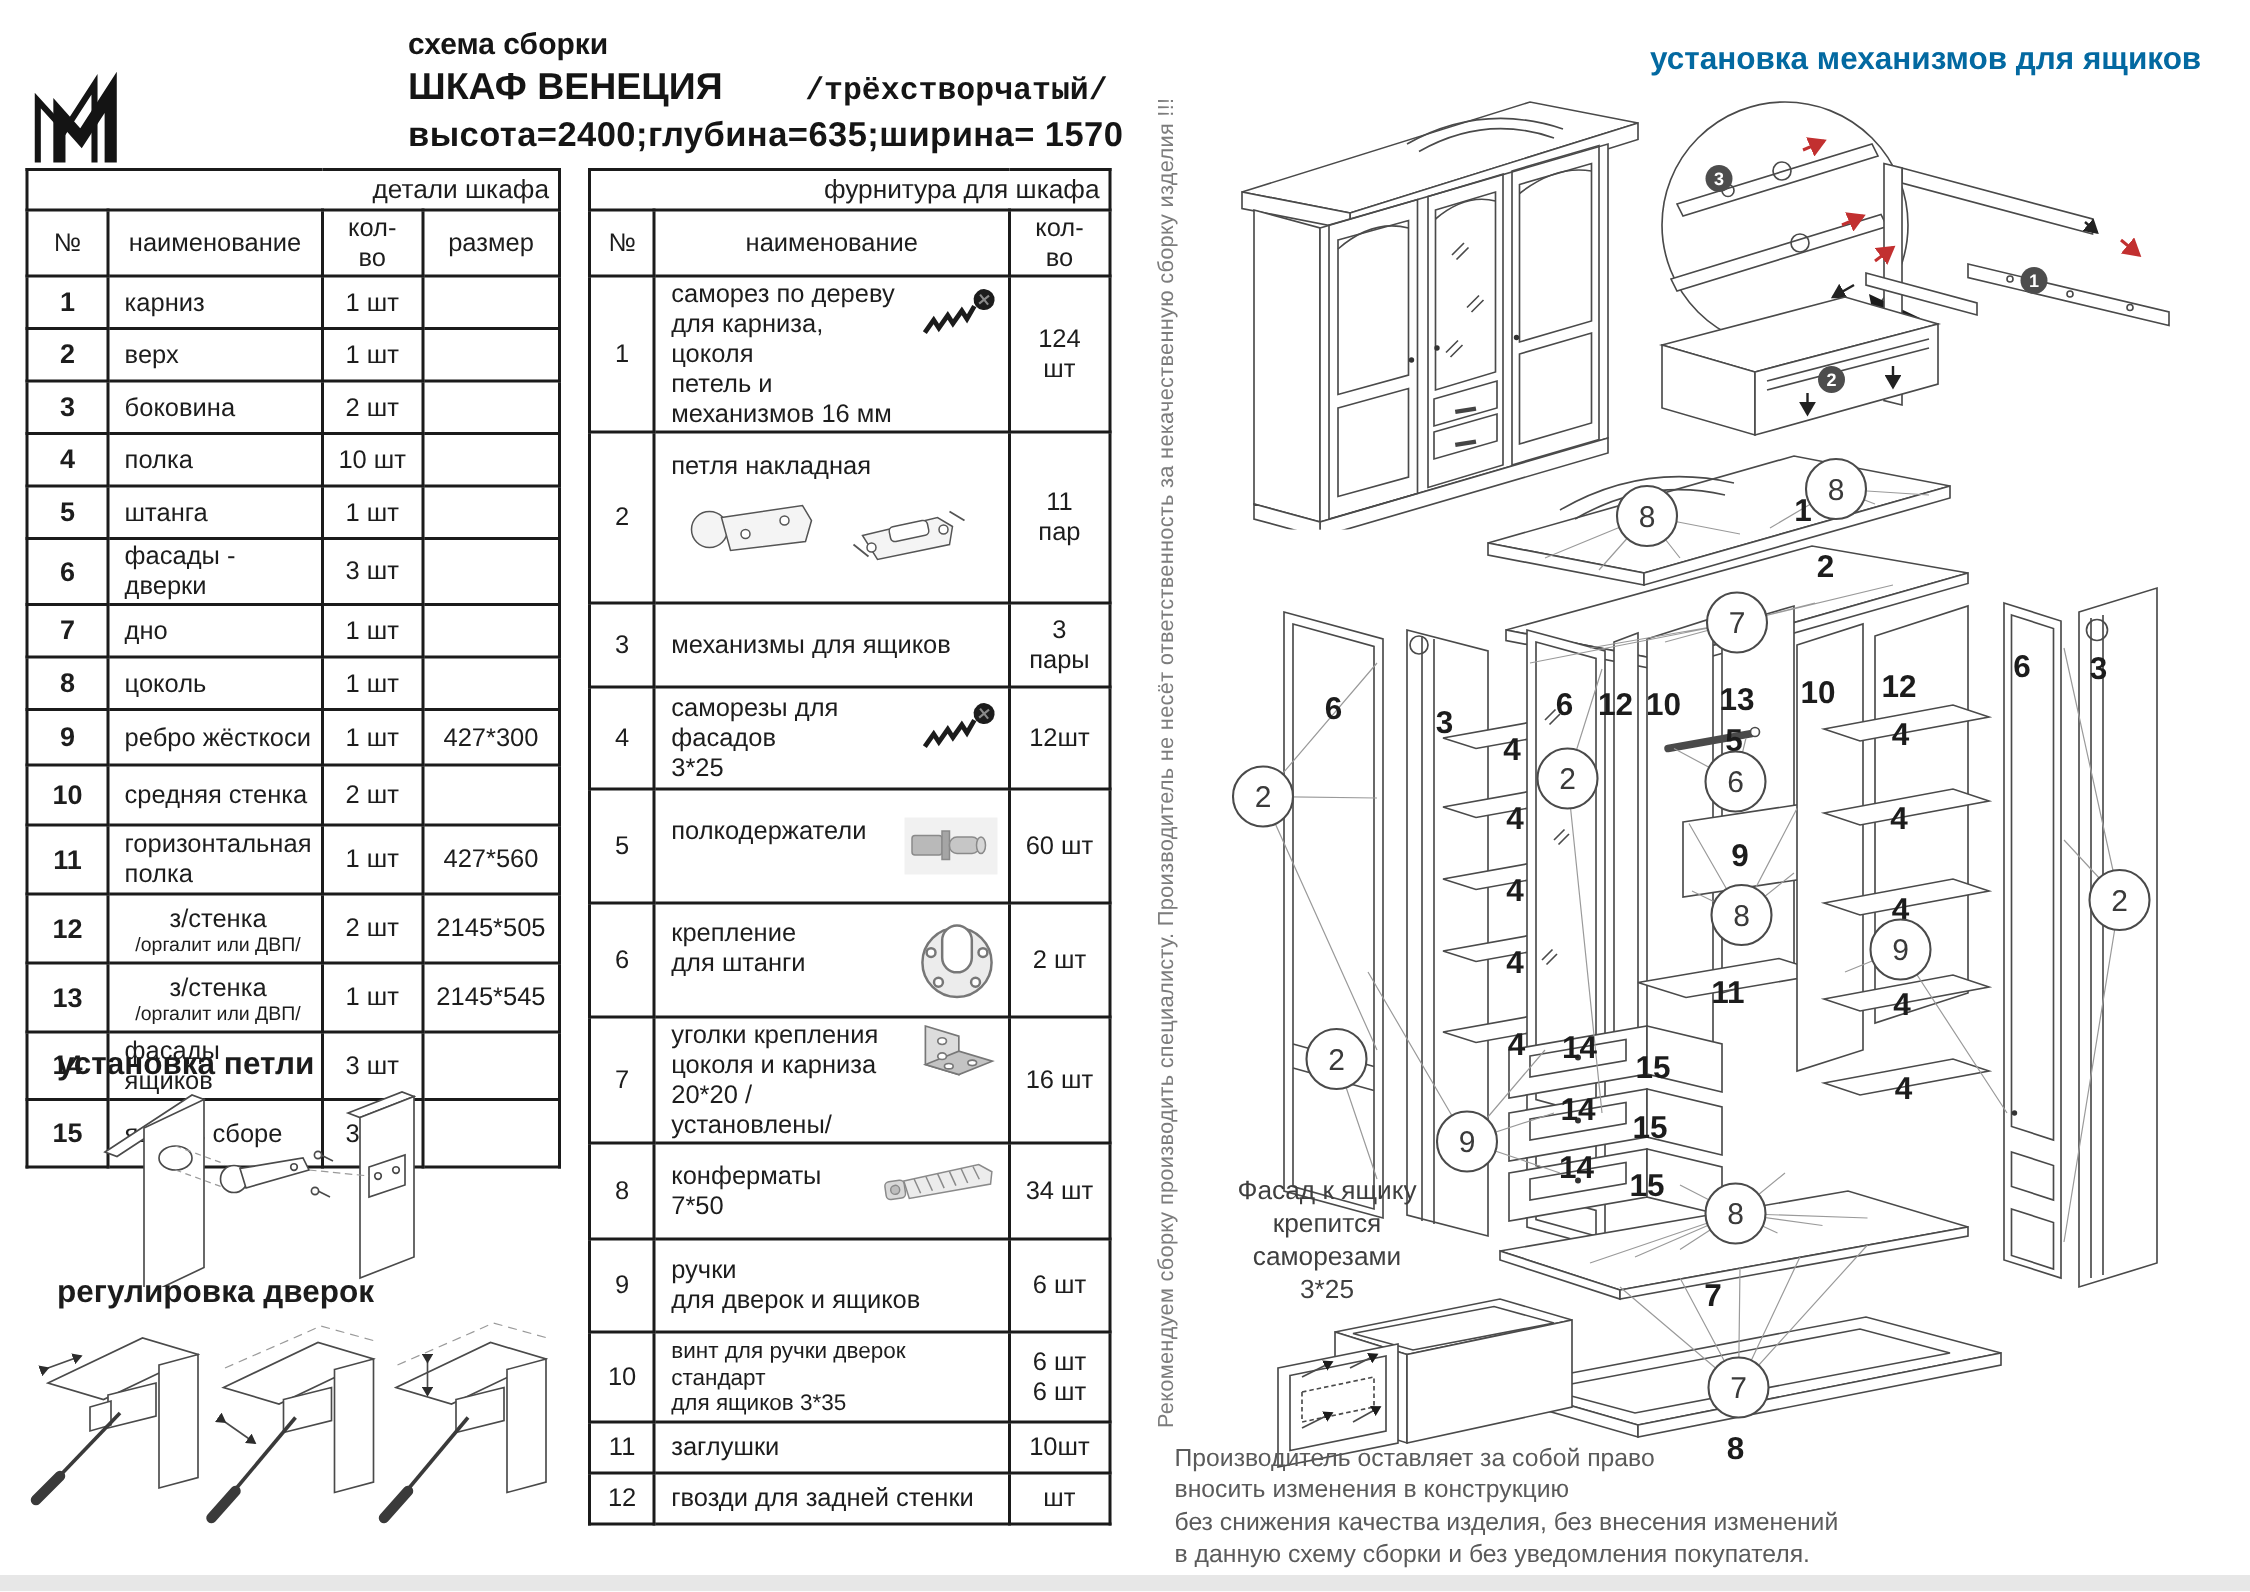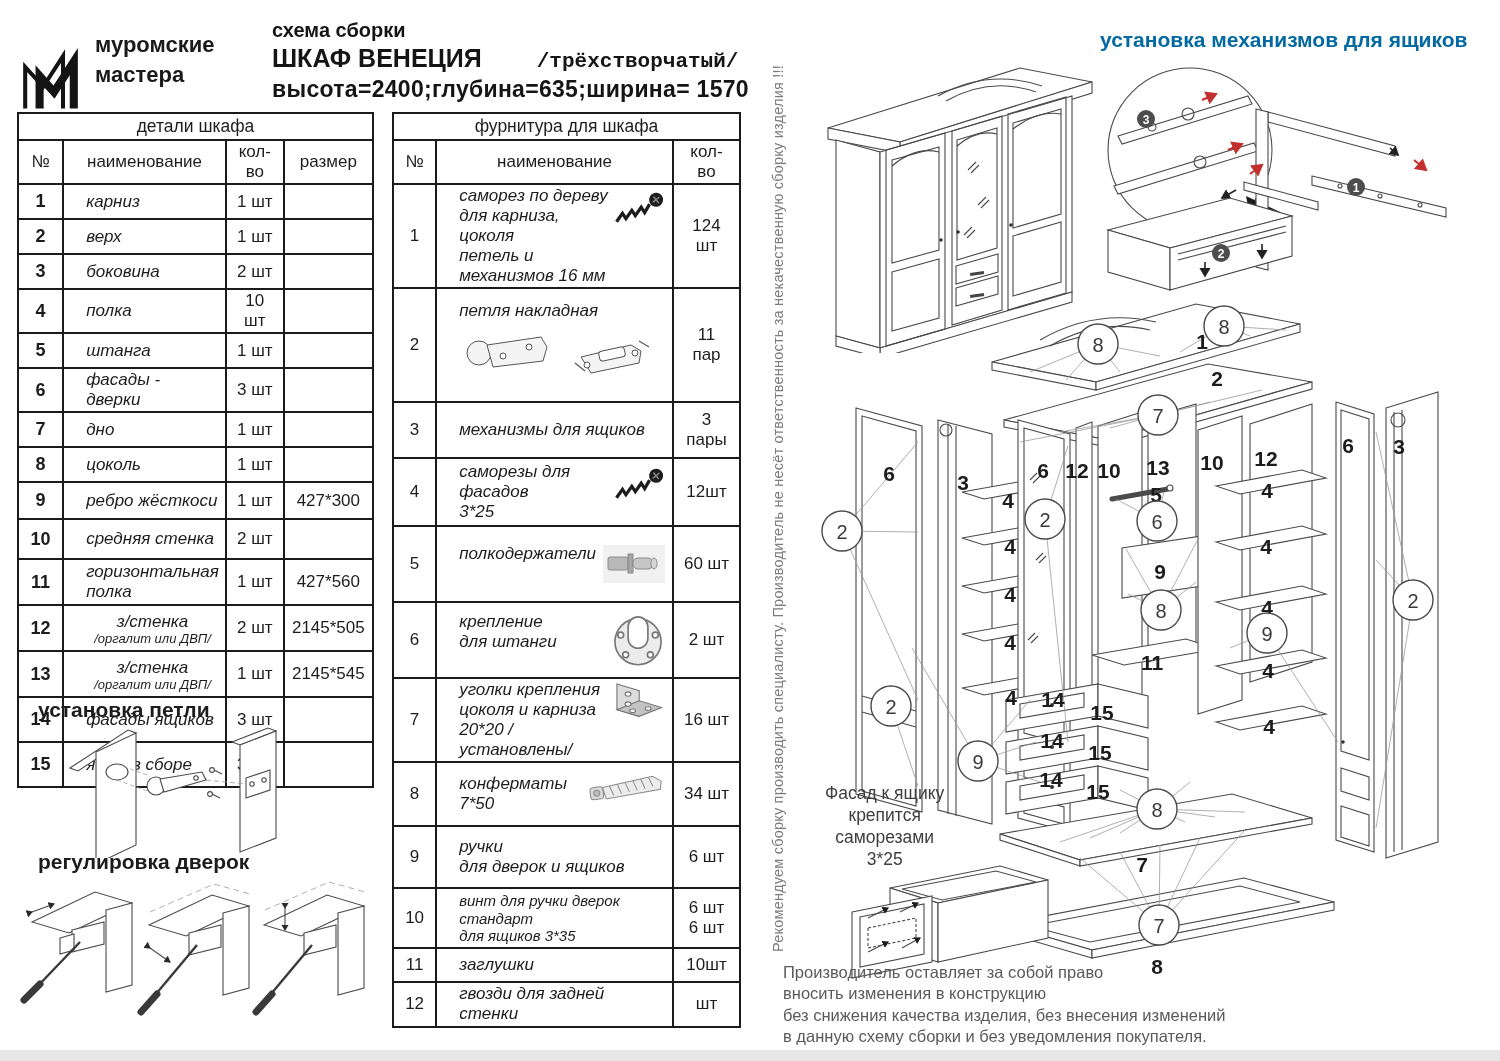--- a/index.html
+++ b/index.html
@@ -9,25 +9,25 @@
   
   .logo-text{left:95px;top:30px;font-size:22px;font-weight:bold;line-height:1.35;color:#1a1a1a;}
   .title-block{left:272px;top:18px;line-height:1.25;color:#151515;}
   .tb-sub{font-size:20px;font-weight:bold;}
   .tb-main{font-size:25px;font-weight:bold;display:flex;gap:55px;align-items:baseline;text-align:center;}
   .tb-variant{font-size:21px;font-weight:bold;font-family:Liberation Mono, monospace;}
   .tb-dims{font-size:23px;font-weight:bold;letter-spacing:.3px;}
   
   table{border-collapse:collapse;background:#fff;}
   td,th{border:2px solid #1b1b1b;padding:1px 6px;font-size:17px;color:#1d1d1d;}
-  .t-title td{font-size:17.5px;text-align:center;height:23px;font-weight:400;}
+  .t-title td{font-size:17.5px;text-align:right;height:23px;font-weight:400;}
   .t-head td{text-align:center;height:29px;}
   .c-num{text-align:center;font-weight:bold;font-size:18px;}
   .c-qty,.c-size{text-align:center;white-space:pre-line;}
-  .c-name{padding-left:22px;font-style:italic;}
+  .c-name{padding-left:10px;}
   .sub{font-size:13px;line-height:1;}
   .ml{white-space:pre-line;line-height:1.18;}
   #parts-tbody td{height:31px;}
   #parts-tbody tr:nth-child(9) td{height:33px;}
   #parts-tbody tr:nth-child(10) td{height:36px;}
   #parts-tbody tr:nth-child(11) td{height:42px;}
   #parts-tbody tr:nth-child(12) td{height:42px;}
   #parts-tbody tr:nth-child(13) td{height:42px;}
   #parts-tbody tr:nth-child(14) td{height:41px;}
   #parts-tbody tr:nth-child(15) td{height:41px;}
@@ -71,24 +71,20 @@
 </style>
 </head>
 <body>
 
 <div class="page">
 
   <svg class="abs" style="left:18px;top:40px" width="72" height="72" viewBox="0 0 80 80">
     <path d="M8,76 V30 L28,52 L50,18 V76" fill="none" stroke="#141414" stroke-width="4.5"></path>
     <path d="M24,76 V40 L40,58 L62,24 V76" fill="none" stroke="#141414" stroke-width="9"></path>
   </svg>
-  <div class="abs logo-text">
-    <div>муромские</div>
-    <div>мастера</div>
-  </div>
   <div class="abs title-block">
     <div class="tb-sub">схема сборки</div>
     <div class="tb-main">
       <span>ШКАФ  ВЕНЕЦИЯ</span>
       <span class="tb-variant">/трёхстворчатый/</span>
     </div>
     <div class="tb-dims">высота=2400;глубина=635;ширина= 1570</div>
   </div>
 
   <div class="abs" style="left:17px;top:112px;width:357px">

